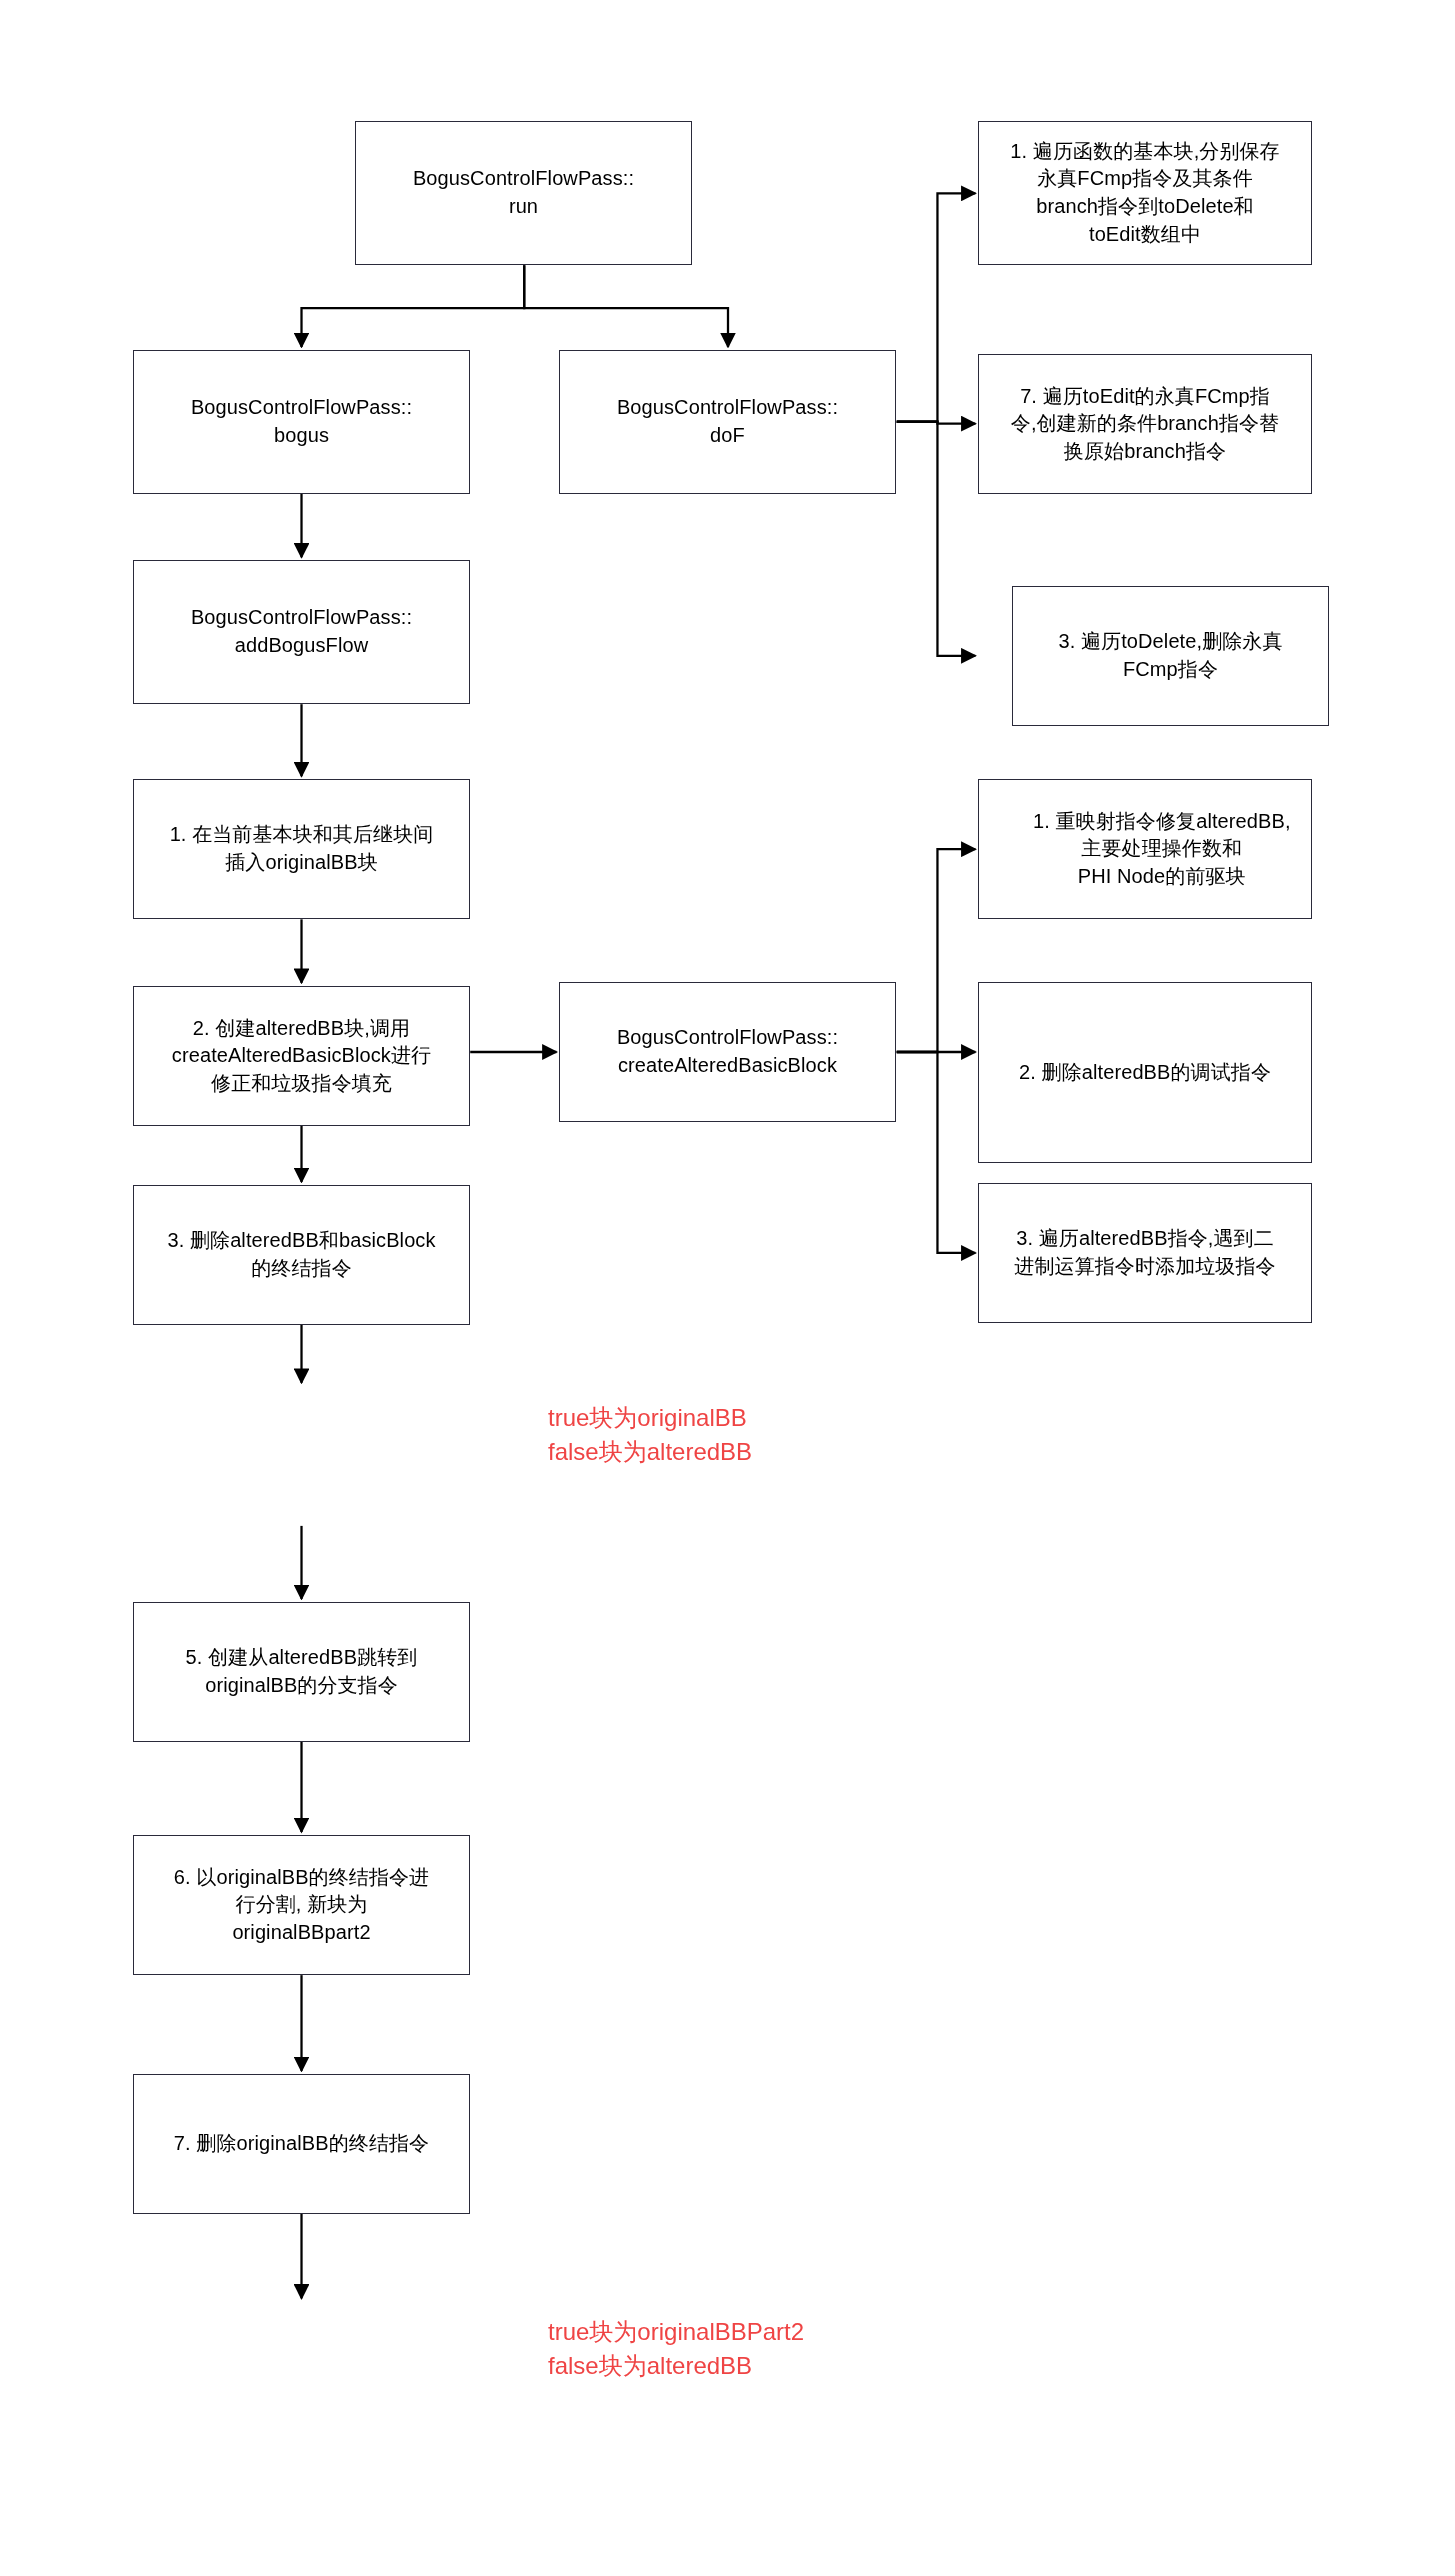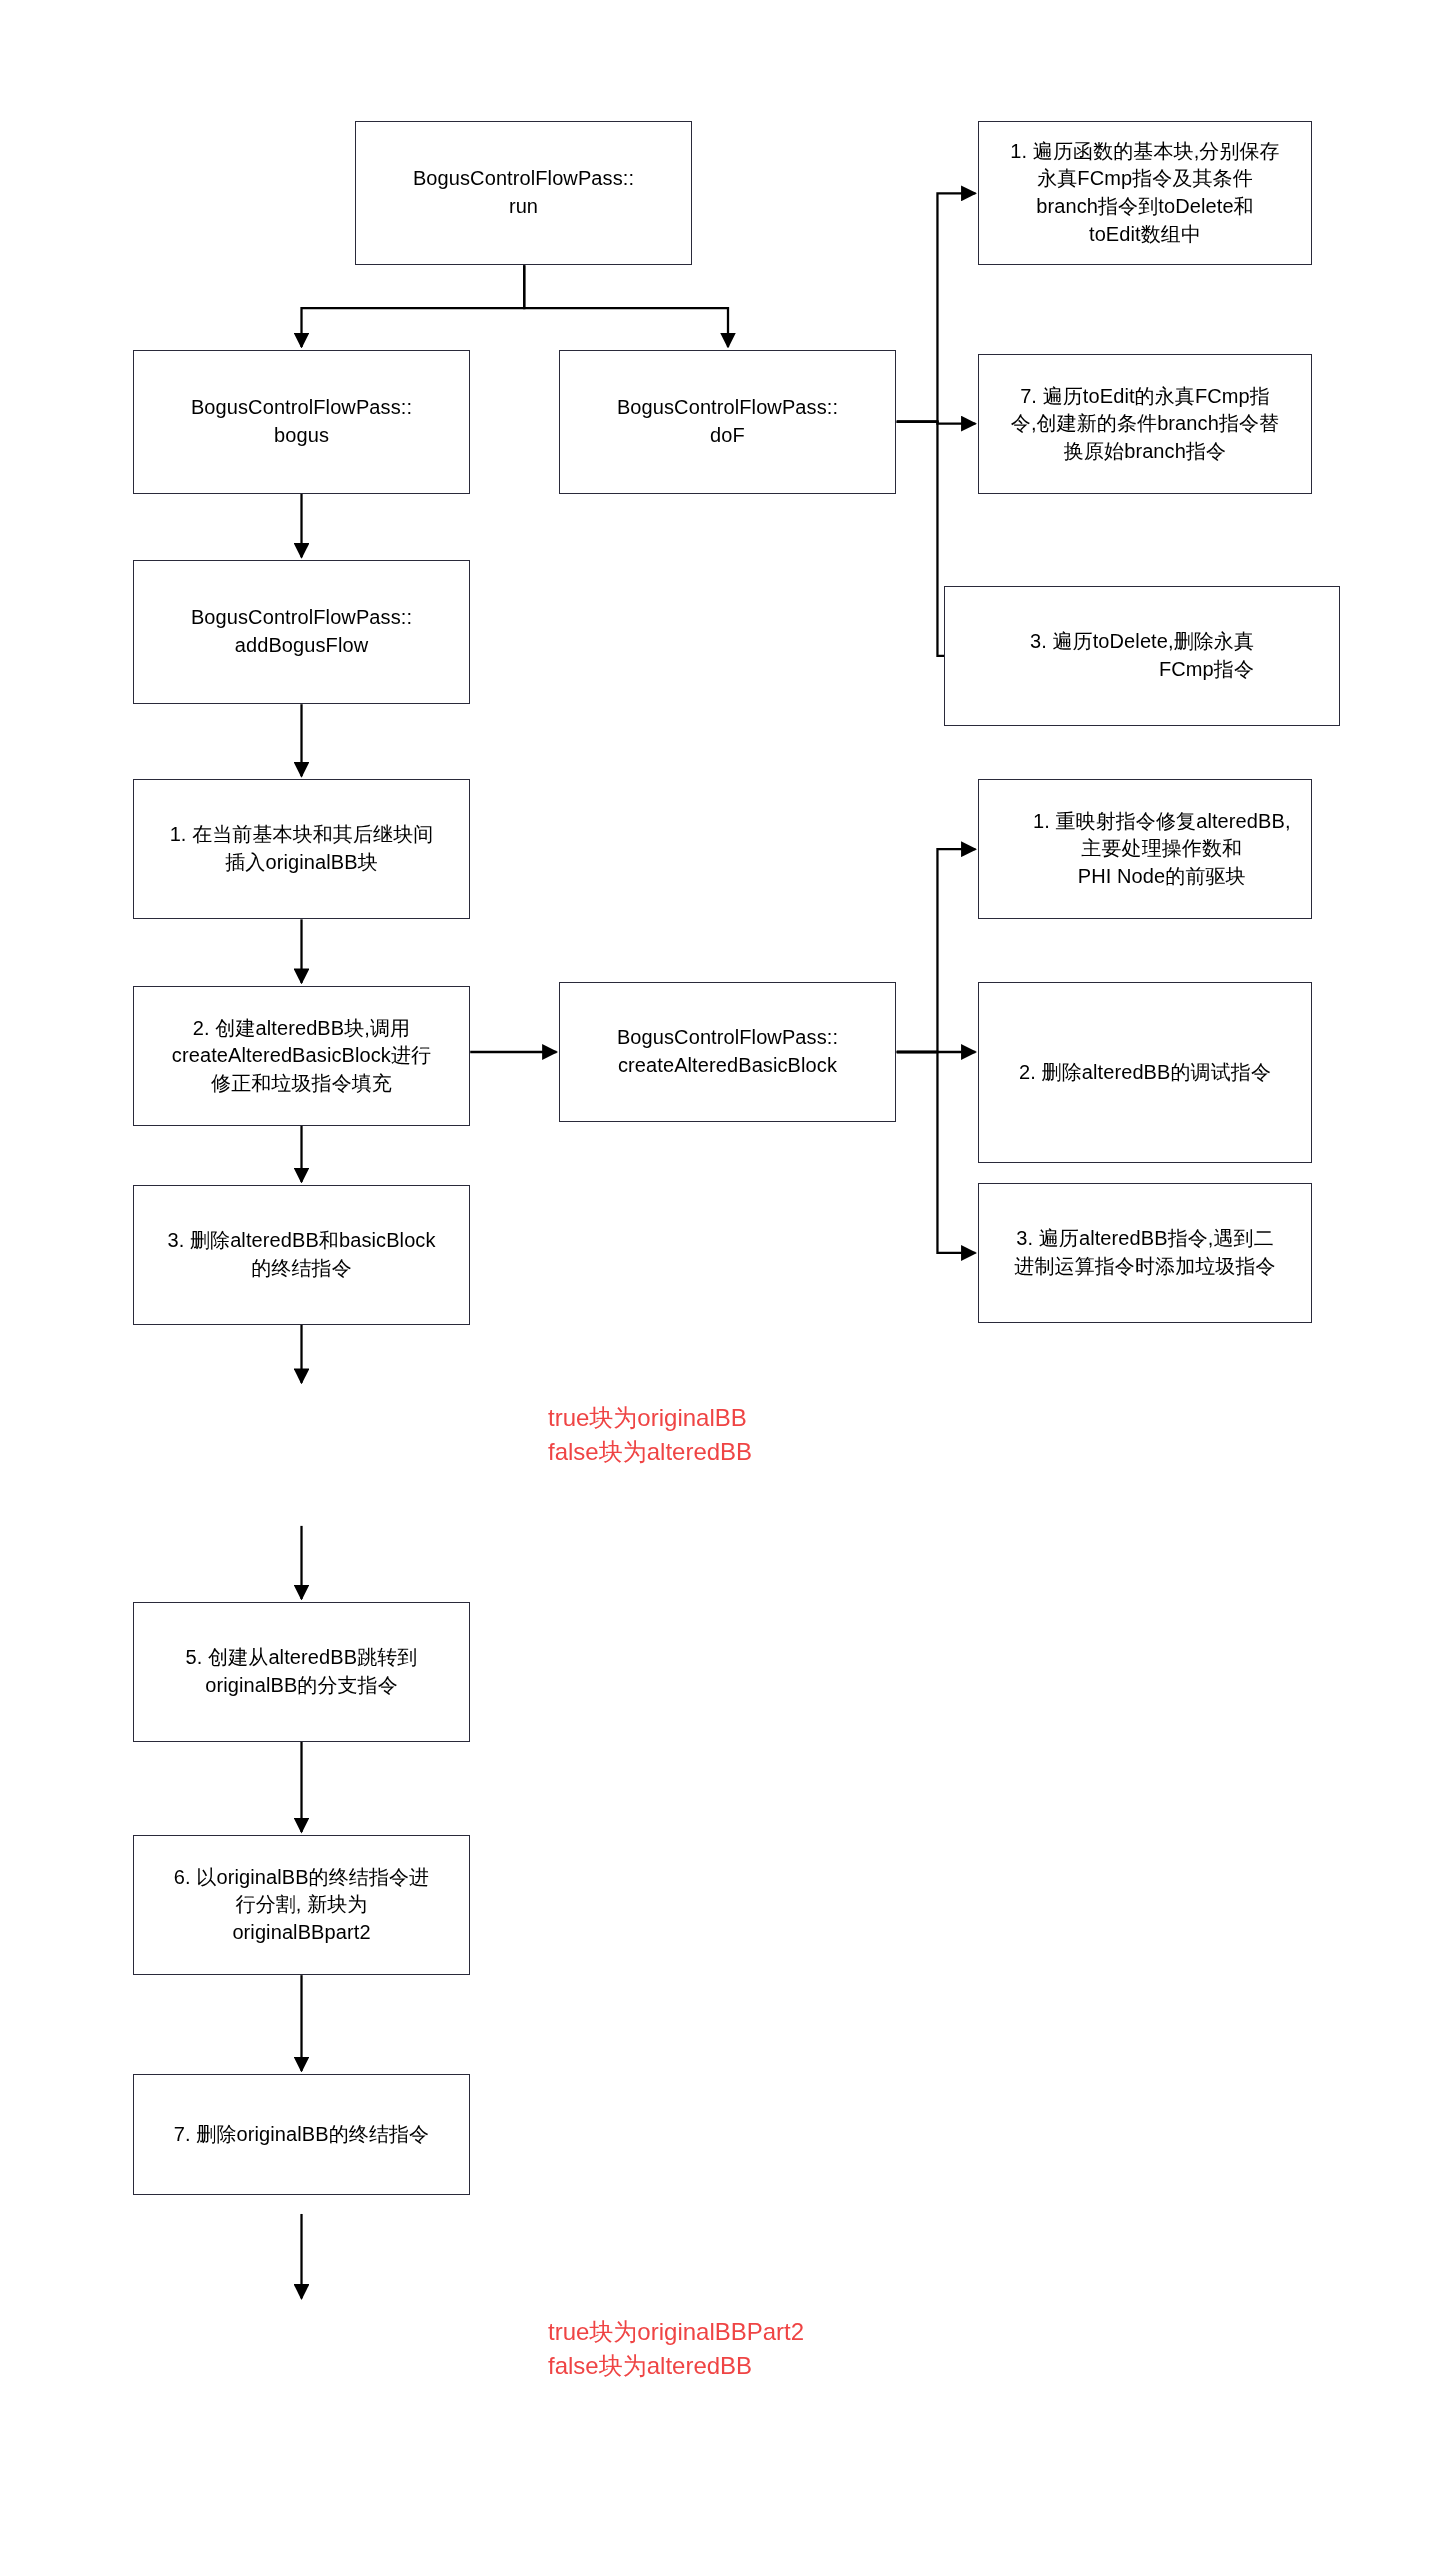--- a/index.html
+++ b/index.html
@@ -112,21 +112,21 @@
 
   <div class="node" style="left:978px; top:121px; width:334px; height:144px;">1. 遍历函数的基本块,分别保存
 永真FCmp指令及其条件
 branch指令到toDelete和
 toEdit数组中</div>
 
   <div class="node" style="left:978px; top:354px; width:334px; height:140px;">7. 遍历toEdit的永真FCmp指
 令,创建新的条件branch指令替
 换原始branch指令</div>
 
-  <div class="node" style="left:944px; top:586px; width:396px; height:140px;text-align:right;">3. 遍历toDelete,删除永真
+  <div class="node" style="left:1012px; top:586px; width:317px; height:140px;">3. 遍历toDelete,删除永真
 FCmp指令</div>
 
   <div class="node" style="left:133px; top:560px; width:337px; height:144px;">BogusControlFlowPass::
 addBogusFlow</div>
 
   <div class="node" style="left:133px; top:779px; width:337px; height:140px;">1. 在当前基本块和其后继块间
 插入originalBB块</div>
 
   <div class="node" style="left:133px; top:986px; width:337px; height:140px;">2. 创建alteredBB块,调用
 createAlteredBasicBlock进行
@@ -148,21 +148,21 @@
 的终结指令</div>
 
 
   <div class="node" style="left:133px; top:1602px; width:337px; height:140px;">5. 创建从alteredBB跳转到
 originalBB的分支指令</div>
 
   <div class="node" style="left:133px; top:1835px; width:337px; height:140px;">6. 以originalBB的终结指令进
 行分割, 新块为
 originalBBpart2</div>
 
-  <div class="node" style="left:133px; top:2074px; width:337px; height:121px;">7. 删除originalBB的终结指令</div>
+  <div class="node" style="left:133px; top:2074px; width:337px; height:140px;">7. 删除originalBB的终结指令</div>
 
 
   <div class="note" style="left:548px; top:1401px;">true块为originalBB
 false块为alteredBB</div>
 
   <div class="note" style="left:548px; top:2315px;">true块为originalBBPart2
 false块为alteredBB</div>
 
 </div>
 

